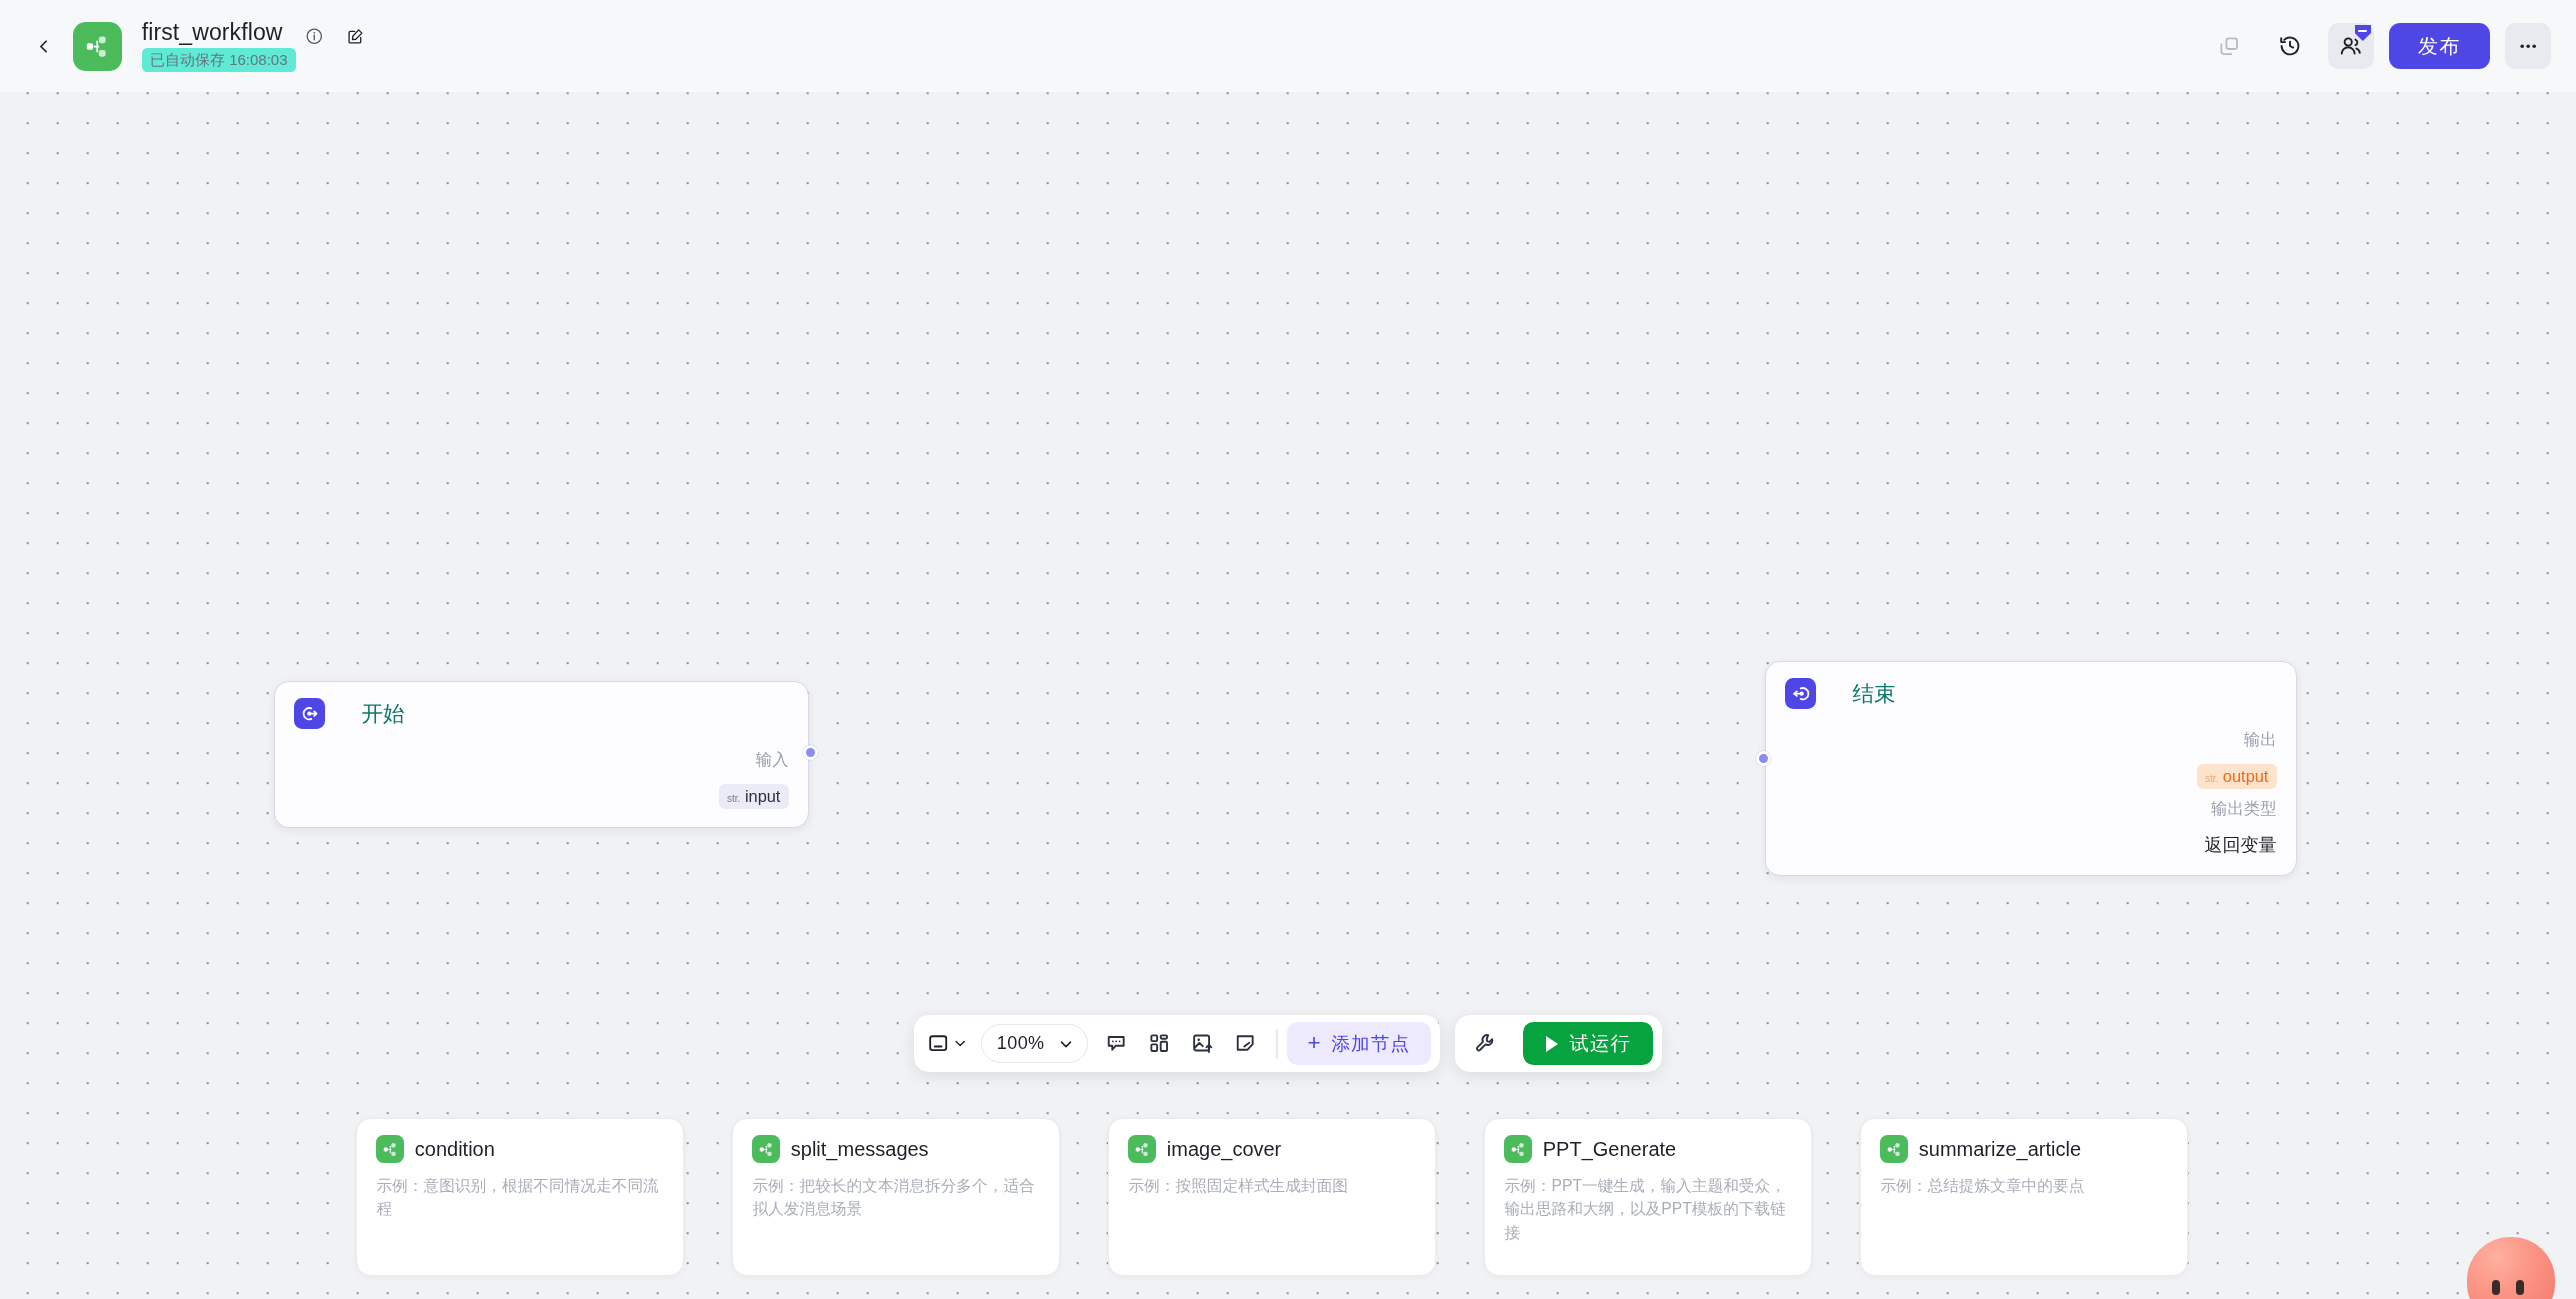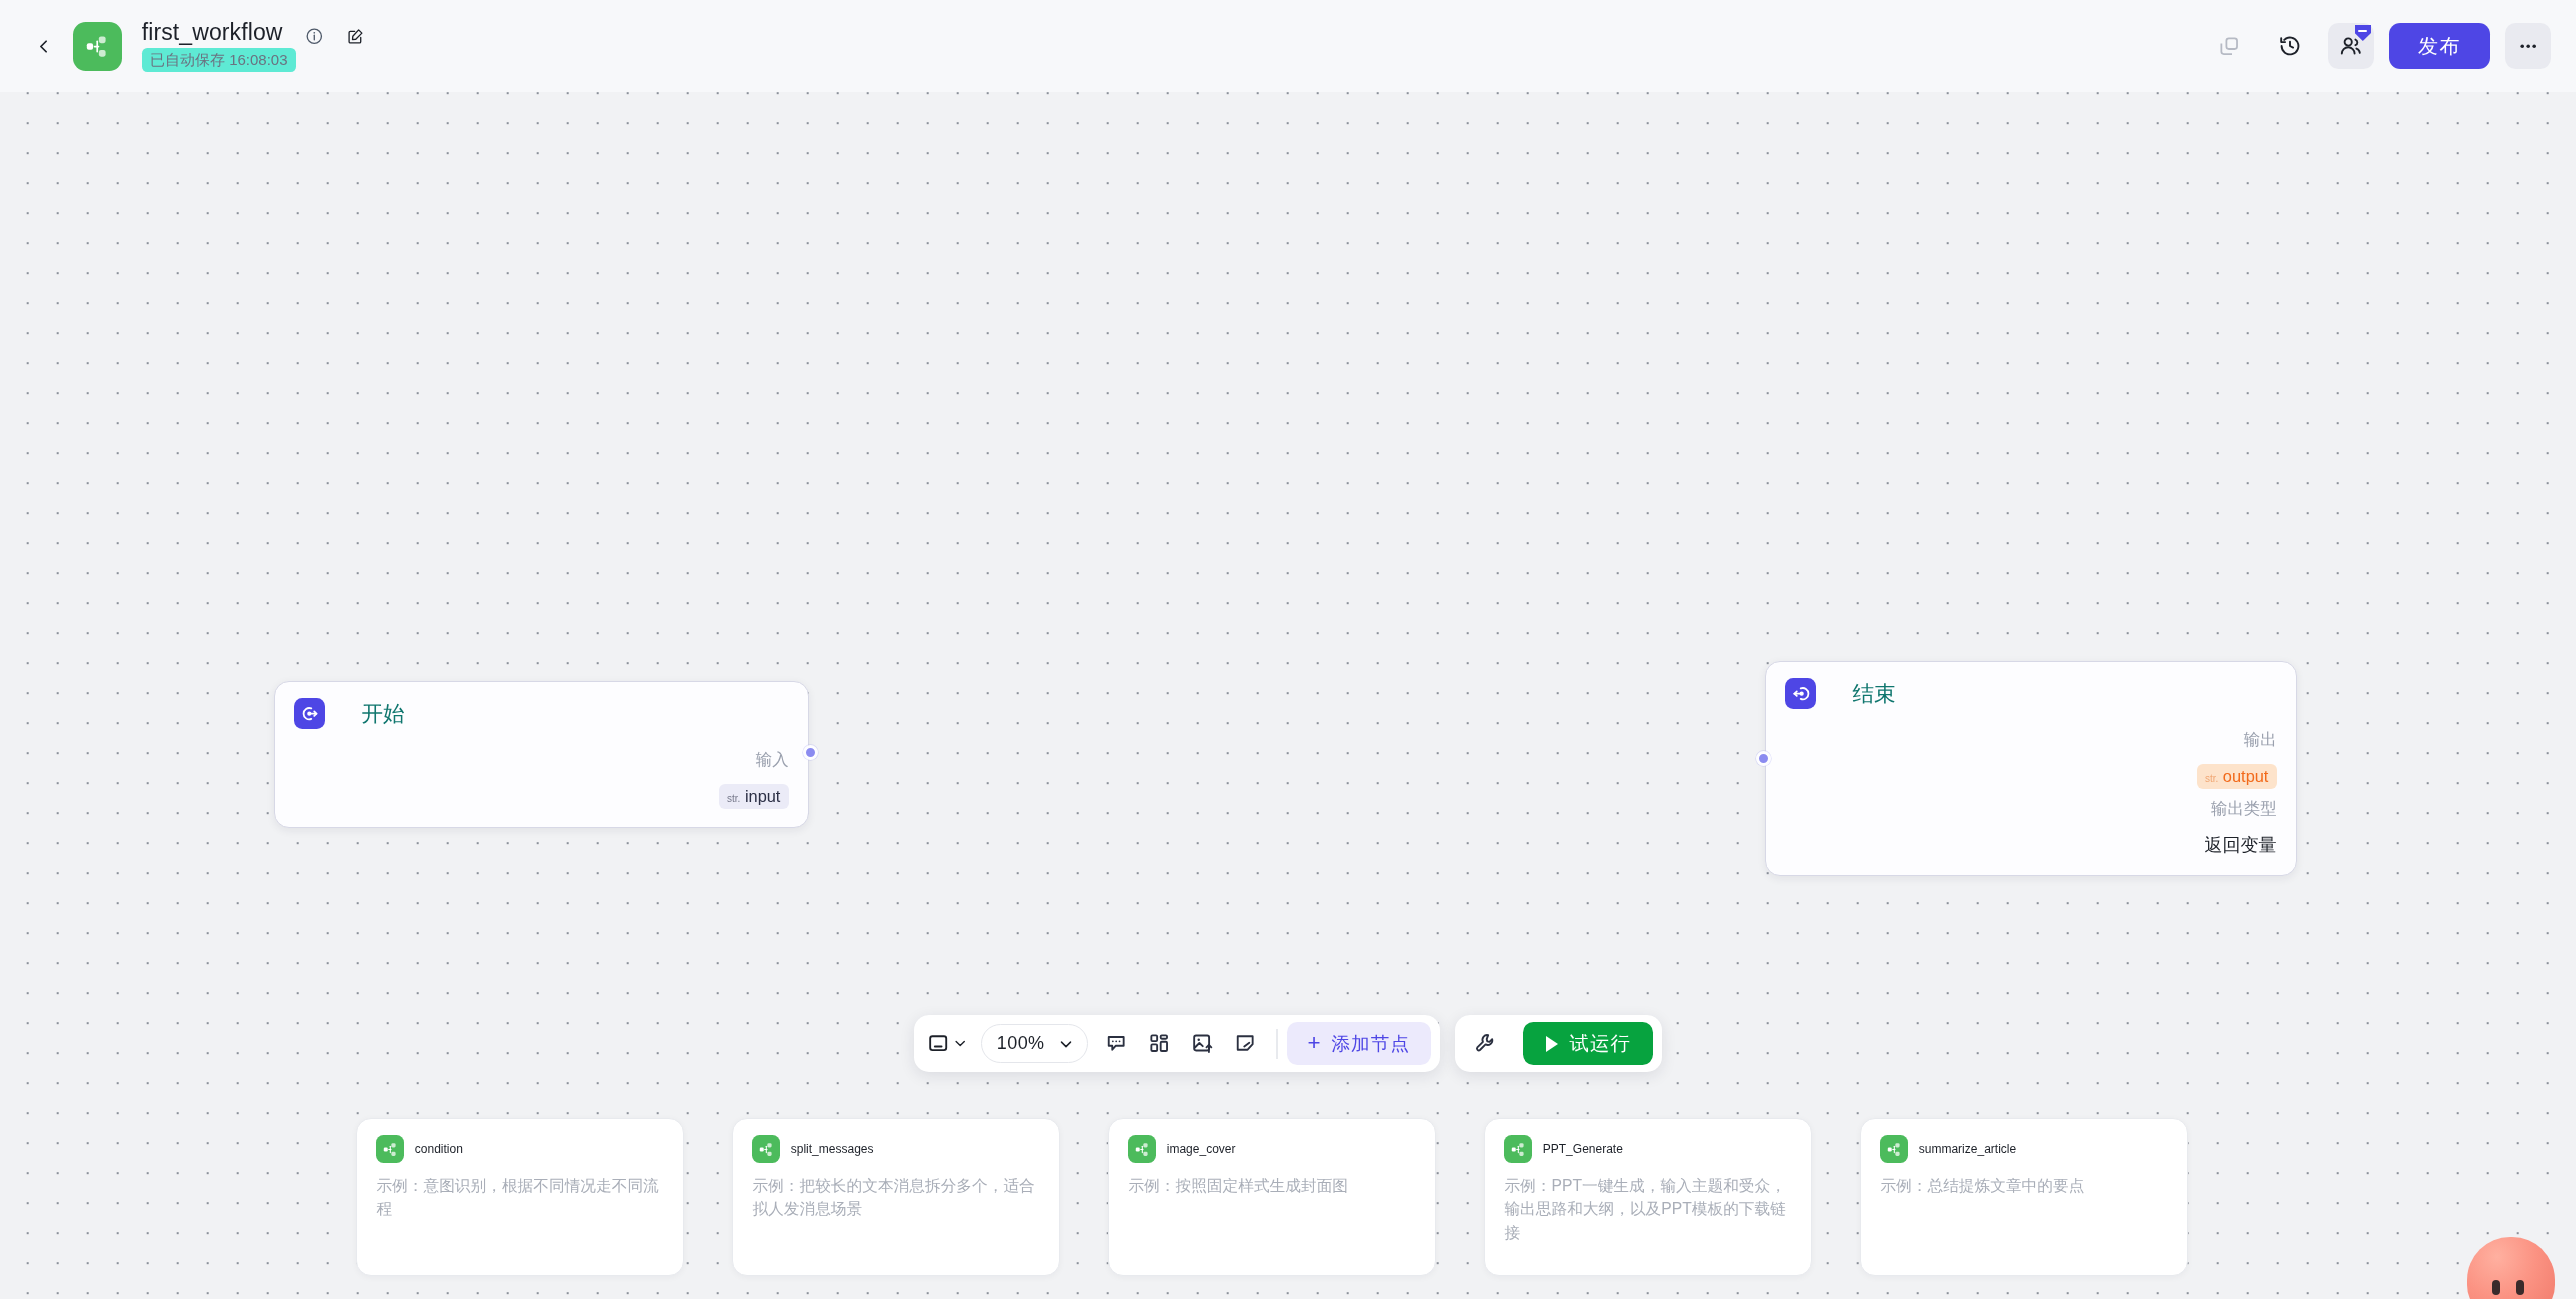--- a/index.html
+++ b/index.html
@@ -202,21 +202,21 @@
     padding: 16.4px 19.4px;
     cursor: pointer;
     box-shadow: 0 1.5px 6px rgba(30,32,60,.04);
     overflow: hidden;
   }
   .tpl-head { display: flex; align-items: center; gap: 10.4px; }
   .tpl-badge {
     width: 28px; height: 28px; border-radius: 7.5px; background: #4cbb5c;
     display: flex; align-items: center; justify-content: center; flex: none;
   }
-  .tpl-name { font-size: 12px; color: #1d2129; white-space: nowrap; }
+  .tpl-name { font-size: 20px; color: #1d2129; white-space: nowrap; }
   .tpl-desc {
     margin-top: 10.4px; font-size: 15.7px; line-height: 1.5; color: #a9aeb8;
     word-break: break-word;
   }
 
   
   .mascot {
     position: absolute; right: 21px; bottom: -19.4px;
     width: 88px; height: 82px;
     border-radius: 43px 43px 34px 34px;

